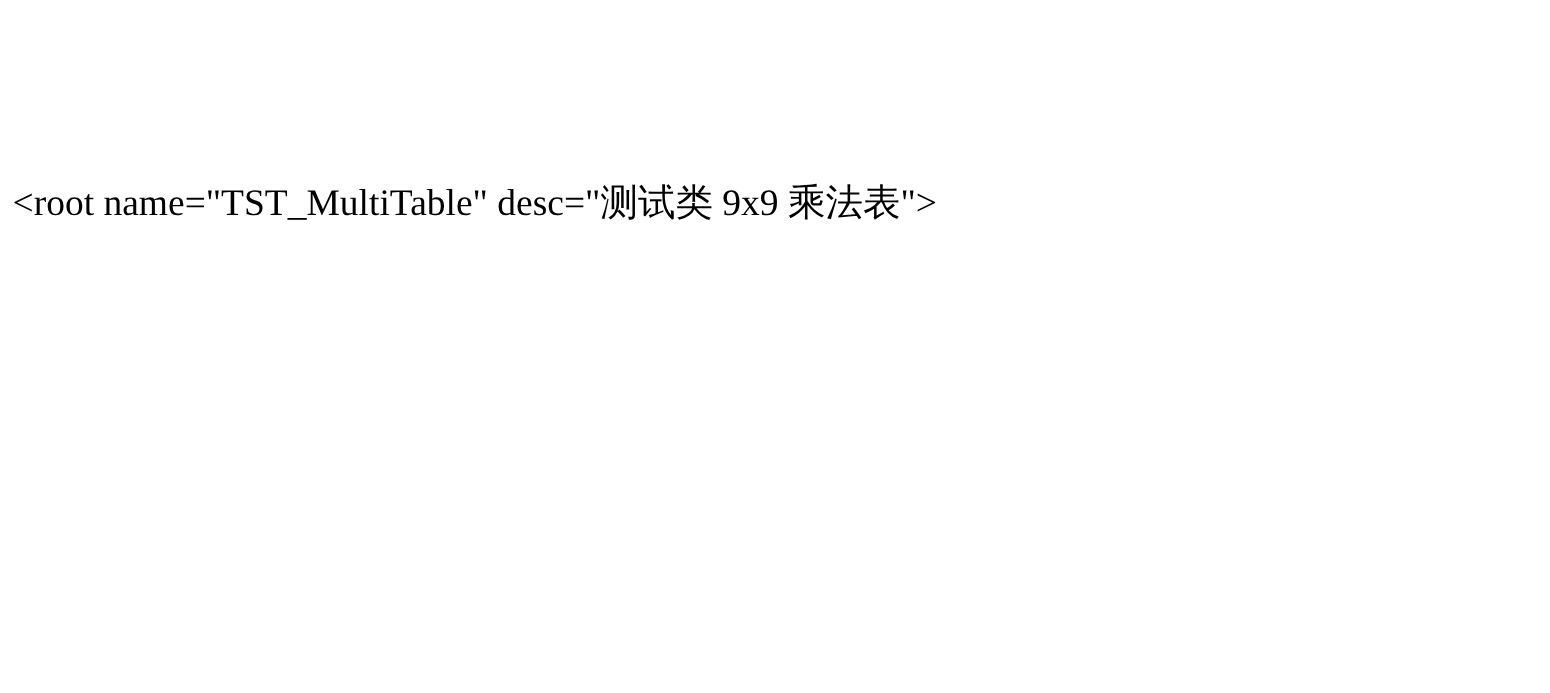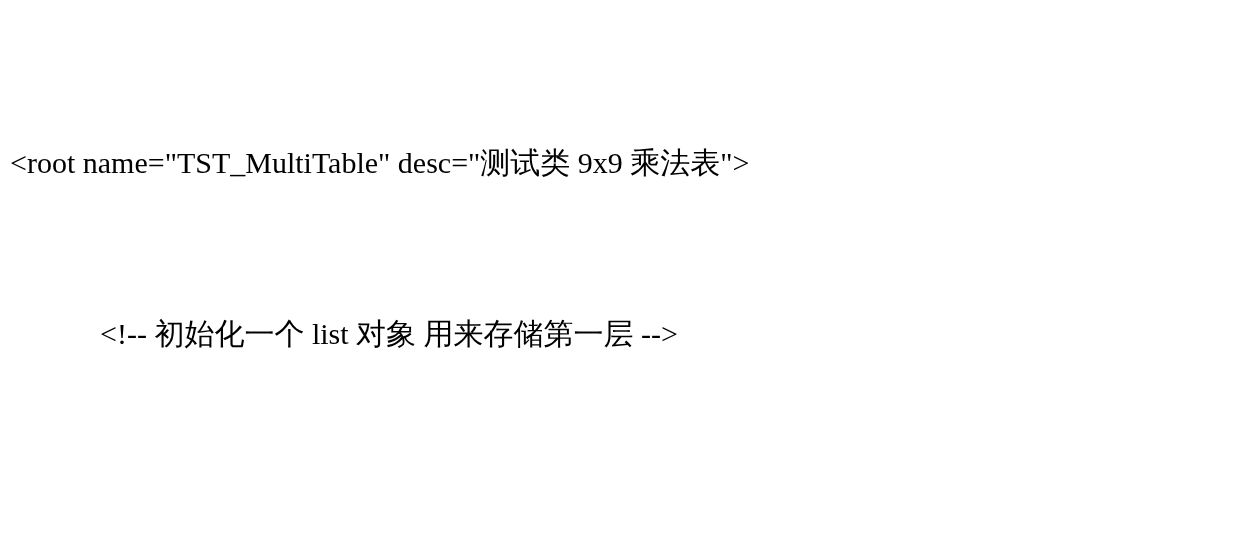--- a/index.html
+++ b/index.html
@@ -17,18 +17,17 @@
     .line {
       display: block;
     }
     .indent-1 { padding-left: 90px; }
   </style>
 </head>
 <body>
 
 <div class="code-block">
   <span class="line">&lt;root name="TST_MultiTable" desc="测试类 9x9 乘法表"&gt;</span>
-  <span class="line indent-1">&lt;!-- 初始化一个 list 对象 用来存储第一层 --&gt;</span>
   
   
   
   
 </div>
 
 </body></html>

